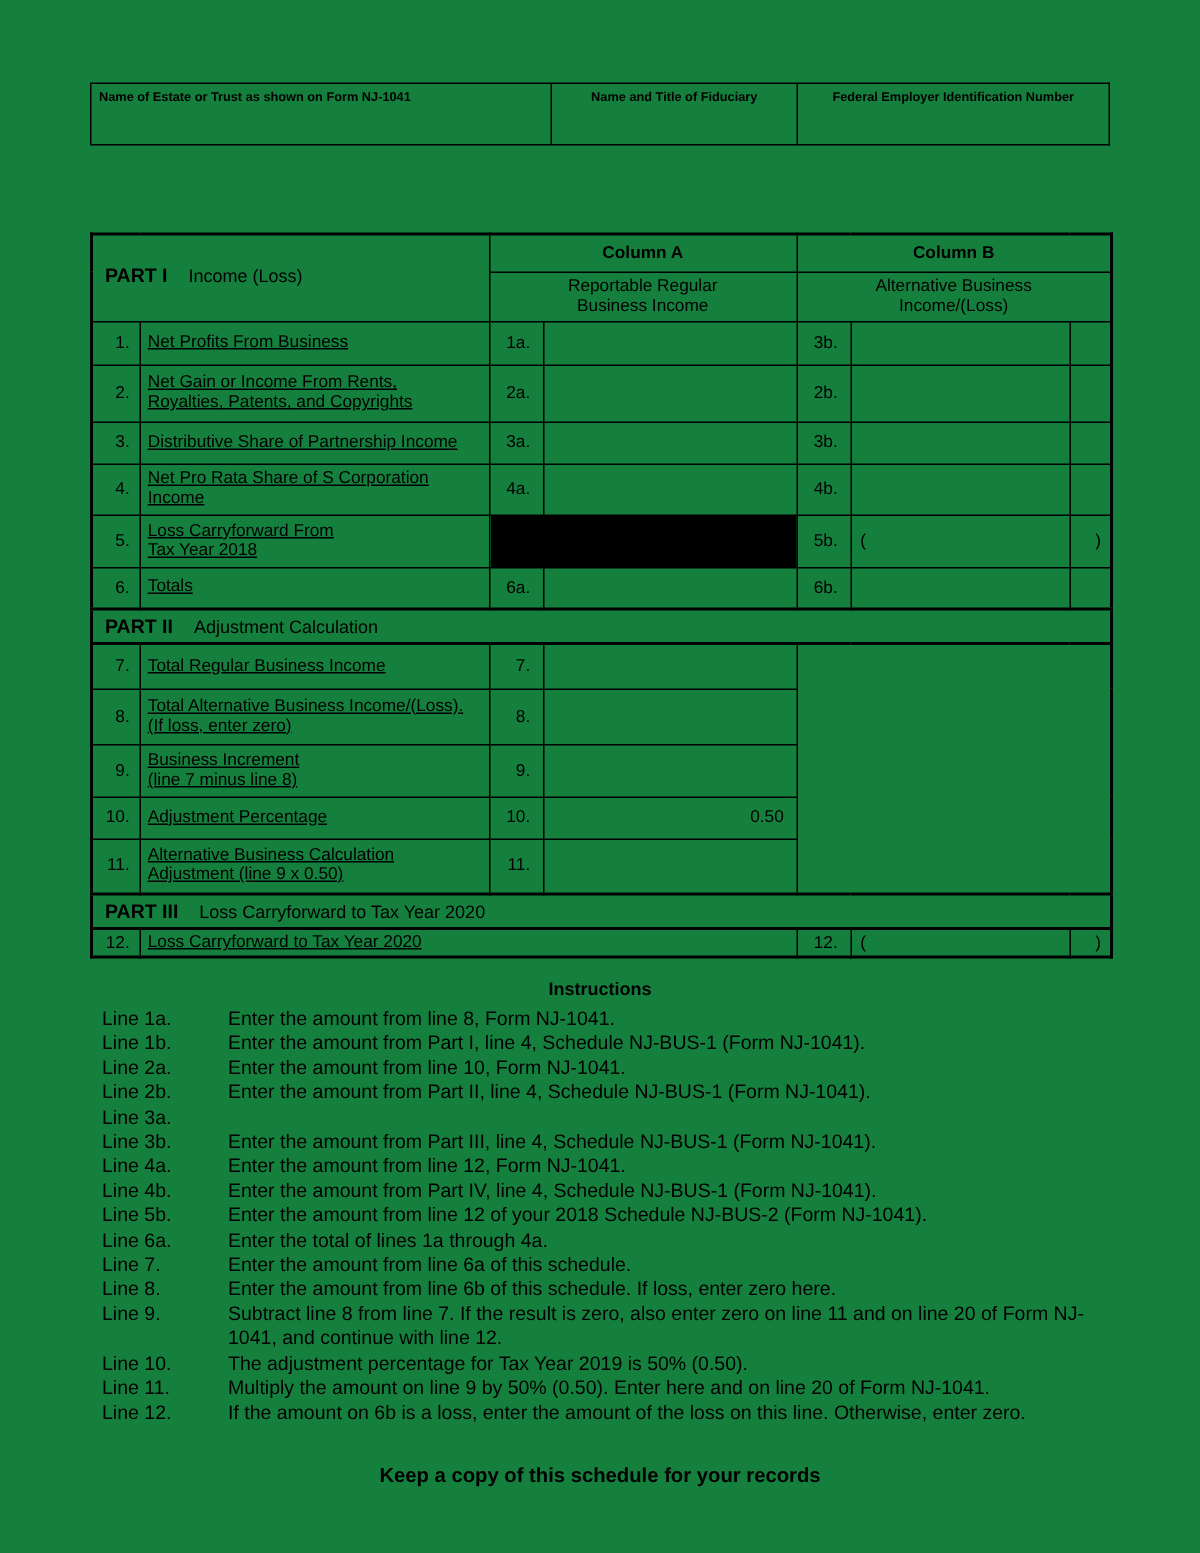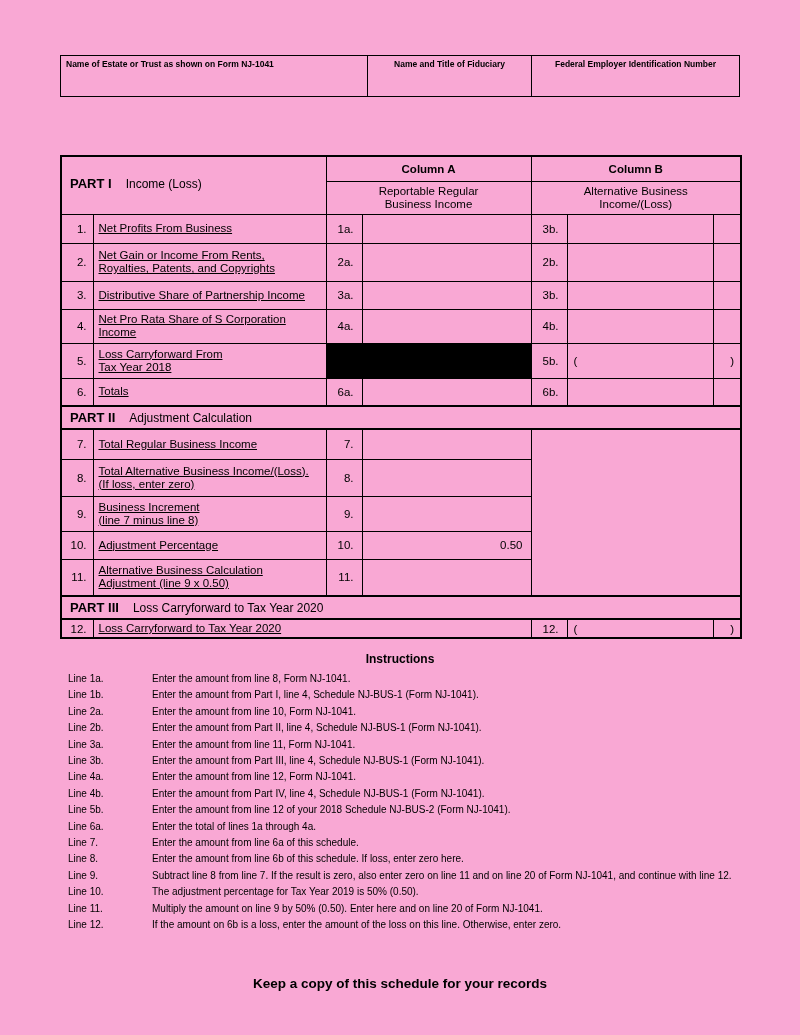--- a/index.html
+++ b/index.html
@@ -1,18 +1,18 @@
 <!DOCTYPE html>
 <html><head>
 <meta charset="utf-8">
 <style>
   * { margin:0; padding:0; box-sizing:border-box; }
   html,body { background:#fff; }
   body { font-family:"Liberation Sans","DejaVu Sans",sans-serif; color:#000; }
-  .page { position:relative; width:800px; height:1035px; background:#f9a8d4; overflow:hidden; }
+  .page { position:relative; width:800px; height:1035px; background:#15803d; overflow:hidden; }
 
   
   .hdr-boxes { position:absolute; left:60px; top:55px; width:680px; height:42px; display:flex; }
   .hdr-box { border:1.5px solid #000; height:100%; padding:3px 5px; font-size:8.5px; font-weight:bold; line-height:10px; }
   .hdr-box + .hdr-box { border-left:none; }
   .hdr-box.b1 { width:308px; text-align:left; }
   .hdr-box.b2 { width:164px; text-align:center; }
   .hdr-box.b3 { width:208px; text-align:center; }
 
   
@@ -35,21 +35,21 @@
   .part-title { font-weight:bold; font-size:13px; }
   .part-sub { font-size:12px; margin-left:14px; }
   td.black { background:#000; }
   td.paren-open { padding-left:6px; font-size:12px; }
   td.paren-close { text-align:right; padding-right:6px; font-size:12px; }
   td.value { text-align:right; padding-right:8px; font-size:12.5px; }
 
   
   .instructions { position:absolute; left:60px; top:652px; width:680px; }
   .instr-title { text-align:center; font-weight:bold; font-size:12px; margin-bottom:5px; }
-  .instr-line { display:flex; font-size:10px; line-height:16.4px; }
+  .instr-line { display:flex; font-size:13px; line-height:16.4px; }
   .instr-label { flex:0 0 80px; padding-left:8px; }
   .instr-text { flex:1;padding-left:12px; }
 
   .footer { position:absolute; left:0; top:976px; width:100%; text-align:center; font-weight:bold; font-size:13.5px; }
 </style>
 </head>
 <body>
 
 <div class="page">
 
@@ -218,21 +218,20 @@
     <div class="instr-line">
         <span class="instr-label">Line 2a.</span>
         <span class="instr-text">Enter the amount from line 10, Form NJ-1041.</span>
       </div>
     <div class="instr-line">
         <span class="instr-label">Line 2b.</span>
         <span class="instr-text">Enter the amount from Part II, line 4, Schedule NJ-BUS-1 (Form NJ-1041).</span>
       </div>
     <div class="instr-line">
         <span class="instr-label">Line 3a.</span>
-        <span class="instr-text">Enter the amount from line 11, Form NJ-1041.</span>
       </div>
     <div class="instr-line">
         <span class="instr-label">Line 3b.</span>
         <span class="instr-text">Enter the amount from Part III, line 4, Schedule NJ-BUS-1 (Form NJ-1041).</span>
       </div>
     <div class="instr-line">
         <span class="instr-label">Line 4a.</span>
         <span class="instr-text">Enter the amount from line 12, Form NJ-1041.</span>
       </div>
     <div class="instr-line">

